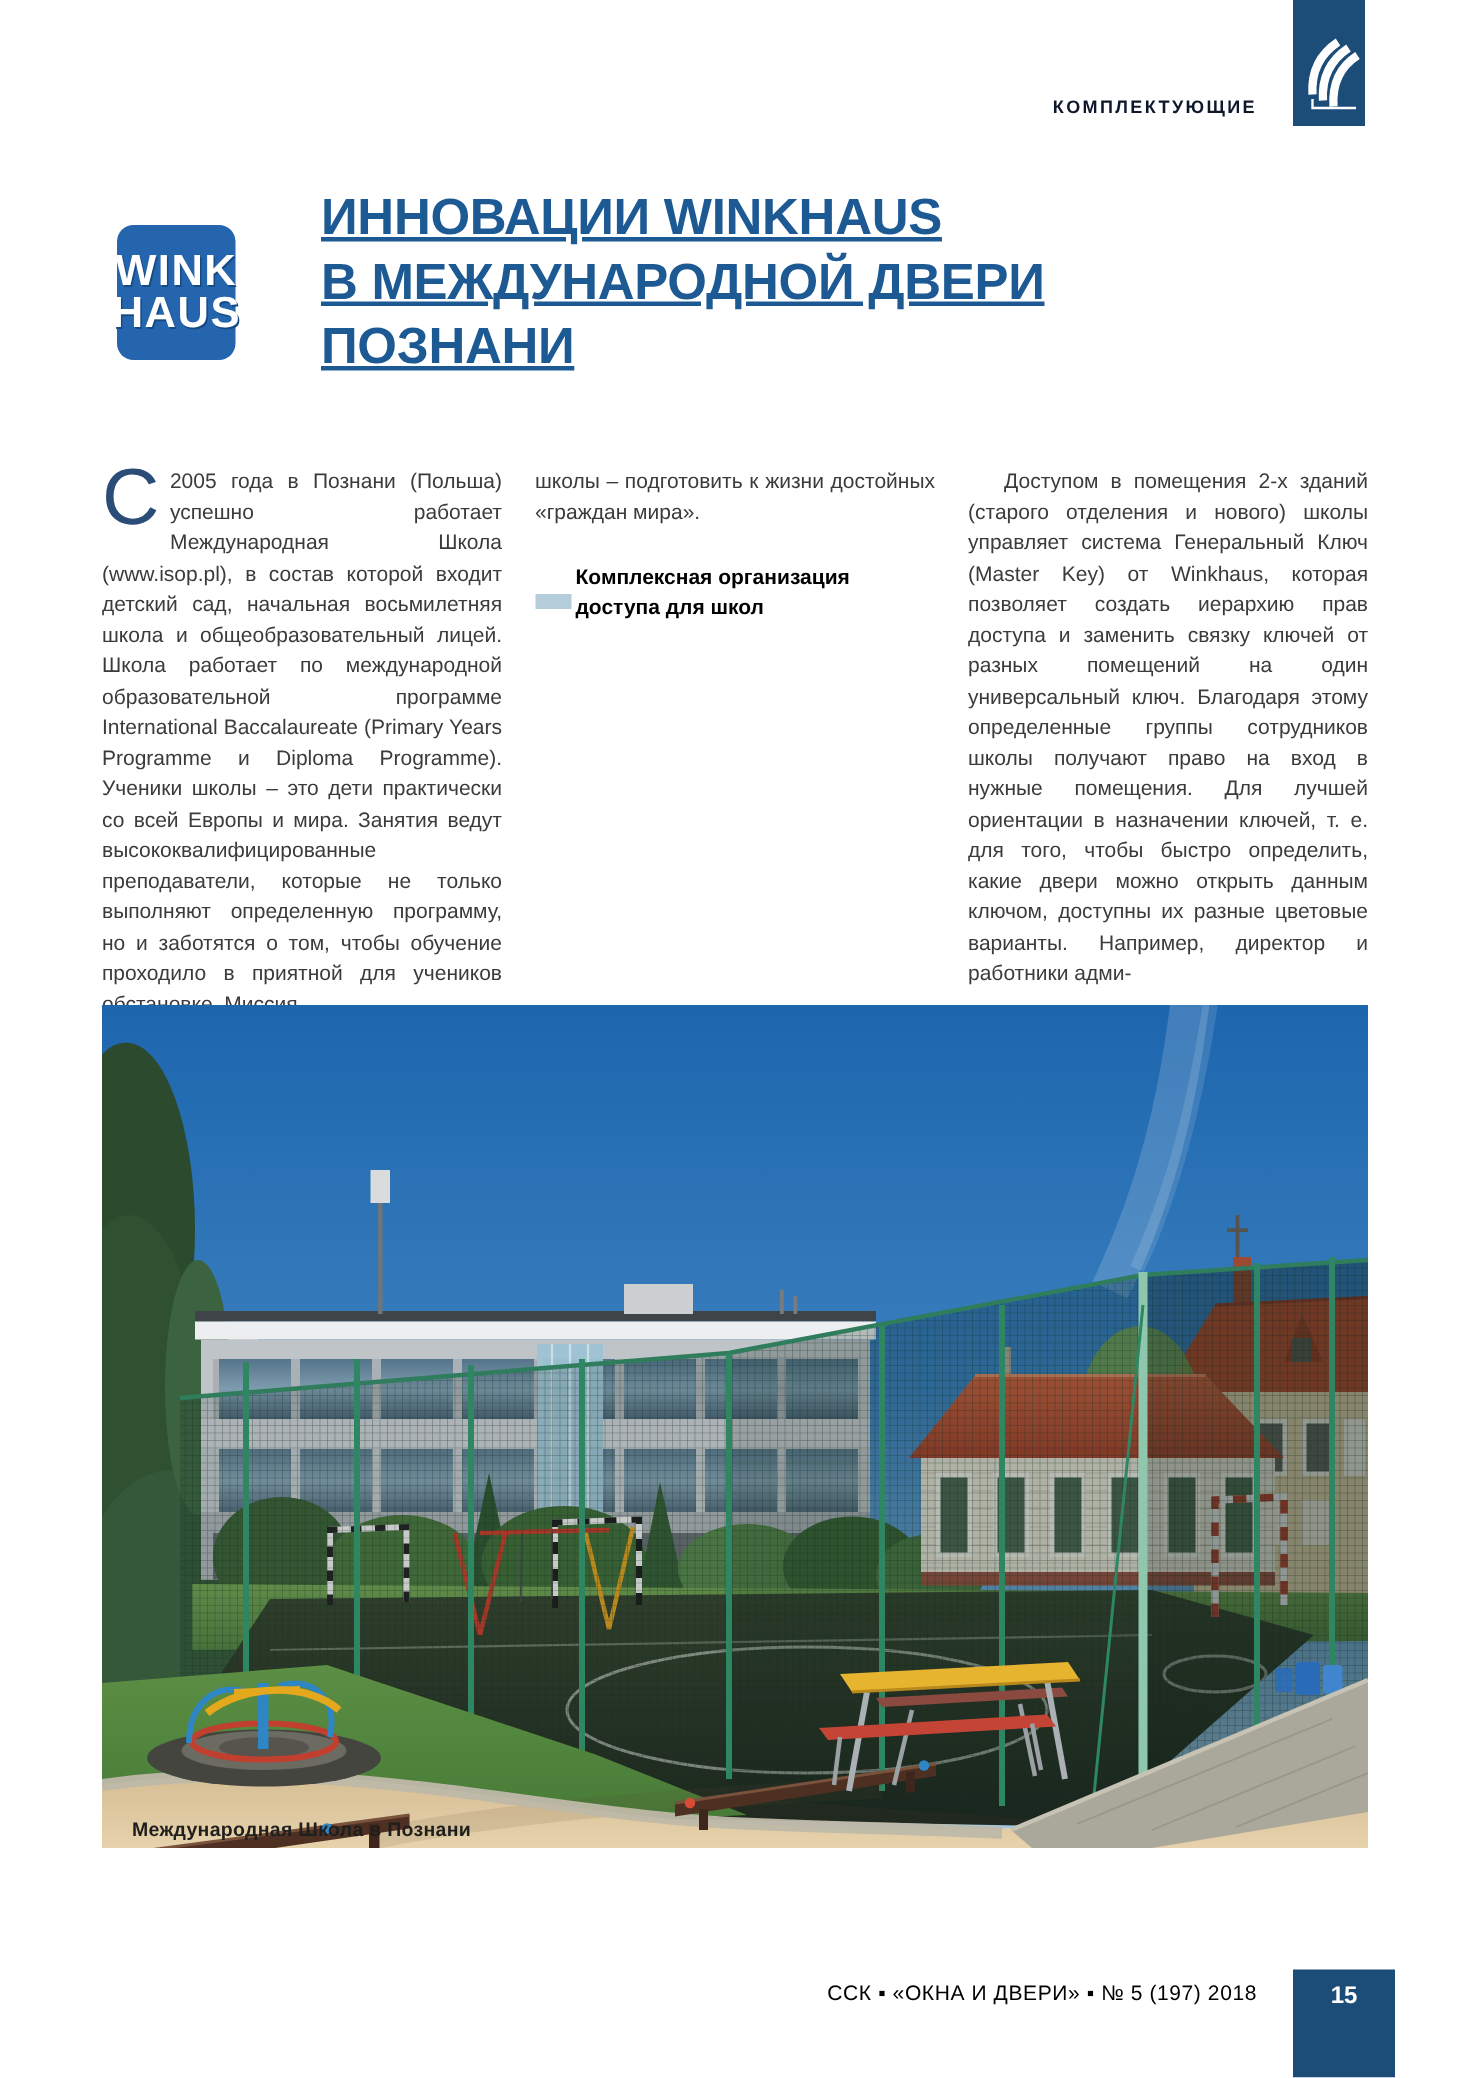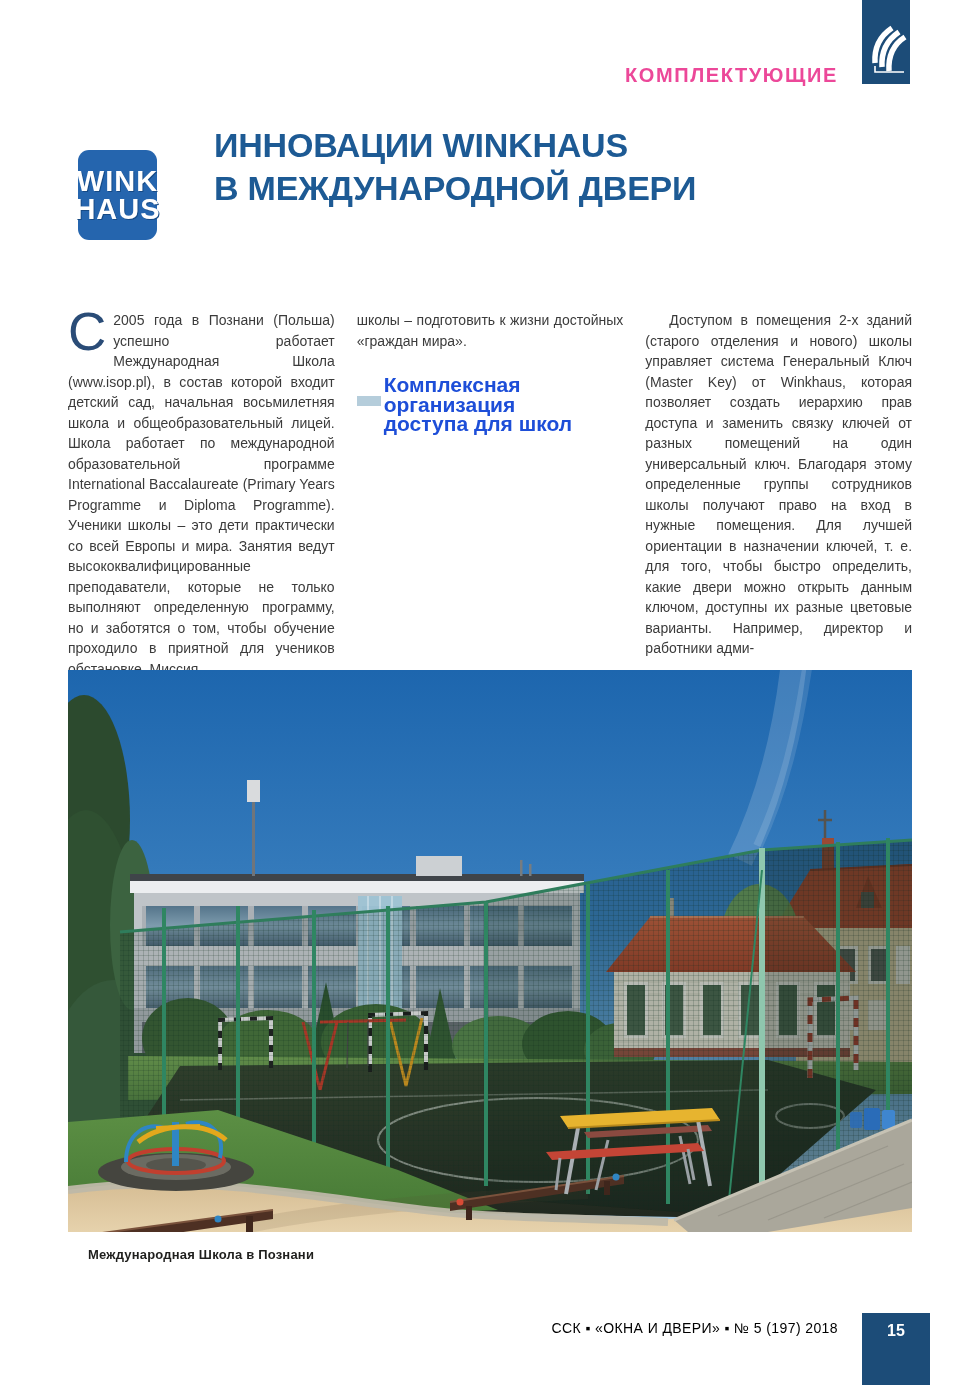--- a/index.html
+++ b/index.html
@@ -1,44 +1,44 @@
 <!DOCTYPE html>
 <html><head>
 <meta charset="utf-8">
 <style>
   html,body{margin:0;padding:0;}
   body{width:980px;height:1385px;background:#ffffff;position:relative;overflow:hidden;
        font-family:"Liberation Sans", sans-serif;}
   .page{position:absolute;inset:0;}
 
-  .section-label{position:absolute;top:64px;right:142px;color:#ec4899;font-size:20px;
+  .section-label{position:absolute;top:64px;right:142px;color:#0f172a;font-size:12px;
        font-weight:bold;letter-spacing:1.6px;}
   .corner-tab{position:absolute;left:862px;top:0;width:48px;height:84px;background:#1c4c78;}
   .corner-tab svg{display:block;width:100%;height:100%;}
 
   .winkhaus-logo{position:absolute;left:78px;top:150px;width:79px;height:90px;
        background:#2565ae;border-radius:11px;color:#fff;font-weight:800;font-size:29px;
        line-height:28px;letter-spacing:1px;display:flex;flex-direction:column;
        align-items:center;justify-content:center;text-shadow:1px 1px 0 #164a85;}
   .page-title{position:absolute;left:214px;top:124px;color:#1d5a94;font-size:34px;
-       font-weight:800;line-height:43px;letter-spacing:-0.2px;}
+       font-weight:800;line-height:43px;letter-spacing:-0.2px;text-decoration:underline;}
 
   .columns{position:absolute;left:68px;top:310px;width:844px;display:flex;gap:22px;}
   .col{flex:1;font-size:14px;line-height:20.5px;text-align:justify;color:#3b3b3b;}
   .col p{margin:0;}
   .indent{text-indent:24px;}
   .dropcap{float:left;font-size:53px;line-height:41px;padding:1px 7px 0 0;color:#2a4c77;
        font-weight:400;}
   .subhead{position:relative;margin-top:24px;margin-bottom:12px;padding-left:27px;
-       font-weight:700;font-size:21px;line-height:19.5px;color:#1d4ed8;}
+       font-weight:700;font-size:14px;line-height:19.5px;color:#000000;}
   .subhead .hl{position:absolute;left:0;top:21px;width:24px;height:10px;background:#b5cddb;}
 
   .figure{position:absolute;left:68px;top:670px;width:844px;height:562px;}
   .figure svg{display:block;width:100%;height:100%;}
-  .caption{position:absolute;left:88px;top:1247px;font-size:13px;font-weight:700;
+  .caption{position:absolute;left:88px;top:1212px;font-size:13px;font-weight:700;
        color:#1f1f1d;letter-spacing:0.2px;}
 
   .footer-line{position:absolute;top:1320px;right:142px;font-size:14px;color:#000000;
        letter-spacing:0.4px;}
   .page-num-box{position:absolute;left:862px;top:1313px;width:68px;height:72px;
        background:#1c4c78;color:#fff;font-weight:700;font-size:16px;text-align:center;
        padding-top:9px;box-sizing:border-box;}
 </style>
 </head>
 <body>
@@ -57,20 +57,21 @@
   </div>
 
   <div class="winkhaus-logo">
     <span>WINK</span>
     <span>HAUS</span>
   </div>
 
   <h1 class="page-title" style="margin:0;">
     <span style="display:block">ИННОВАЦИИ WINKHAUS</span>
     <span style="display:block">В МЕЖДУНАРОДНОЙ ДВЕРИ</span>
+    <span style="display:block">ПОЗНАНИ</span>
   </h1>
 
   <div class="columns">
     <div class="col">
       <p><span class="dropcap">С</span><span>2005 года в Познани (Польша) успешно работает Международная Школа (www.isop.pl), в состав которой входит детский сад, начальная восьмилетняя школа и общеобразовательный лицей. Школа работает по международной образовательной программе International Baccalaureate (Primary Years Programme и Diploma Programme). Ученики школы – это дети практически со всей Европы и мира. Занятия ведут высококвалифицированные преподаватели, которые не только выполняют определенную программу, но и заботятся о том, чтобы обучение проходило в приятной для учеников обстановке. Миссия</span></p>
     </div>
     <div class="col">
       <p>школы – подготовить к жизни достойных «граждан мира».</p>
       <div class="subhead">
         <span class="hl"></span>

